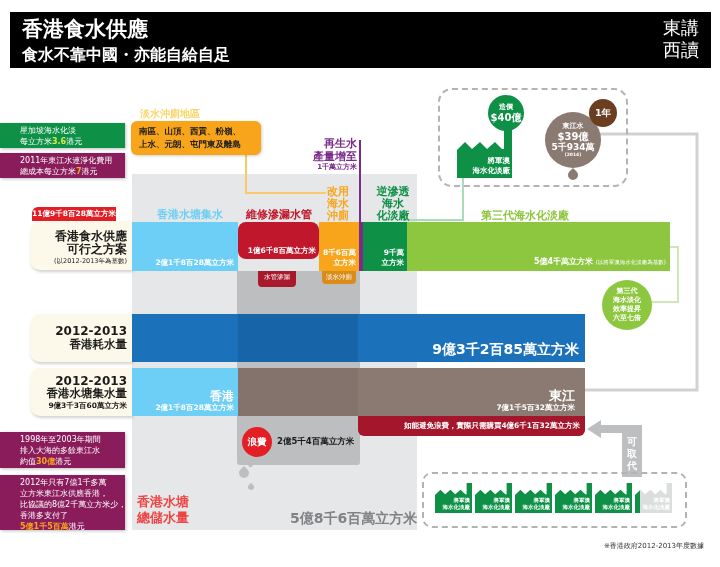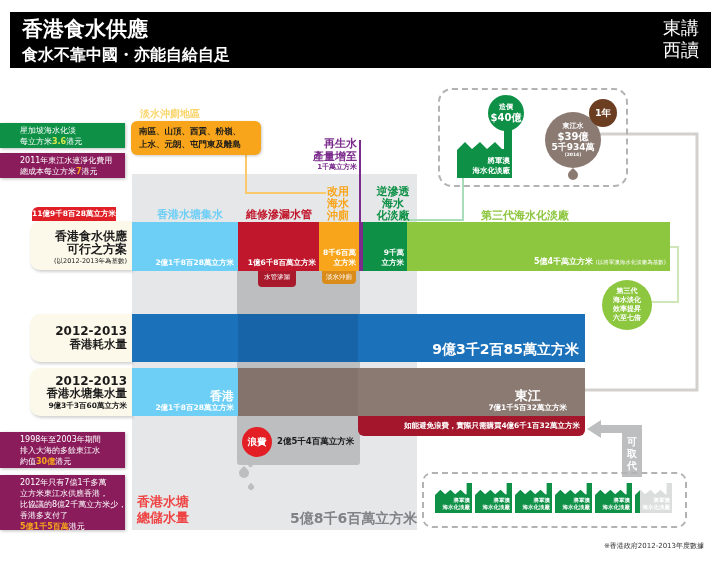--- a/index.html
+++ b/index.html
@@ -105,21 +105,21 @@
   <div class="inner" style="top:9px;">
     <div style="font-size:12px;line-height:13px;">香港食水供應</div>
     <div style="font-size:12px;line-height:13px;">可行之方案</div>
     <div style="font-size:6.5px;line-height:10px;font-weight:normal;">(以2012-2013年為基數)</div>
   </div>
 </div>
 
 <div class="bar" style="left:132px;top:222px;width:106px;height:49px;background:#6dcff6;">
   <div class="bar-val">2億1千8百28萬立方米</div>
 </div>
-<div class="bar" style="left:238px;top:222px;width:81px;height:49px;background:#c1172c;">
+<div class="bar" style="left:238px;top:222px;width:81px;height:37px;background:#c1172c;border-radius:8px;">
   <div class="bar-val" style="right:3px;">1億6千8百萬立方米</div>
 </div>
 <div class="bar" style="left:319px;top:222px;width:40px;height:49px;background:#f8a51b;">
   <div class="bar-val" style="right:3px;">
     <div>8千6百萬</div>
     <div>立方米</div>
   </div>
 </div>
 <div class="bar" style="left:359px;top:222px;width:4px;height:49px;background:#7b2b8c;"></div>
 <div class="bar" style="left:363px;top:222px;width:44px;height:49px;background:#0e9147;">
@@ -153,21 +153,21 @@
   </div>
 </div>
 <div class="bar" style="left:132px;top:368px;width:106px;height:48px;background:#6dcff6;">
   <div class="bar-val">
     <div style="font-size:12px;line-height:14px;">香港</div>
     <div>2億1千8百28萬立方米</div>
   </div>
 </div>
 <div class="bar" style="left:238px;top:368px;width:347px;height:48px;background:#8b7a72;">
   <div class="abs" style="left:0;top:0;width:120px;height:48px;background:rgba(0,0,0,0.05);"></div>
-  <div class="bar-val" style="right:18px;text-align:center;">
+  <div class="bar-val" style="right:10px;">
     <div style="font-size:13px;line-height:15px;">東江</div>
     <div>7億1千5百32萬立方米</div>
   </div>
 </div>
 <div class="abs nw b" style="left:358px;top:416px;width:227px;height:20px;background:#a3162b;border-radius:0 0 6px 6px;color:#fff;font-size:7.5px;line-height:20px;text-align:right;padding-right:5px;box-sizing:border-box;padding-left:12px;">如能避免浪費，實際只需購買4億6千1百32萬立方米</div>
 
 <div class="circle" style="left:242px;top:427px;width:30px;height:30px;background:#e31e24;font-size:9.5px;">
   <span>浪費</span>
 </div>
 <div class="abs nw b" style="left:277px;top:436px;font-size:8.5px;line-height:11px;color:#1a1a1a;">2億5千4百萬立方米</div>

